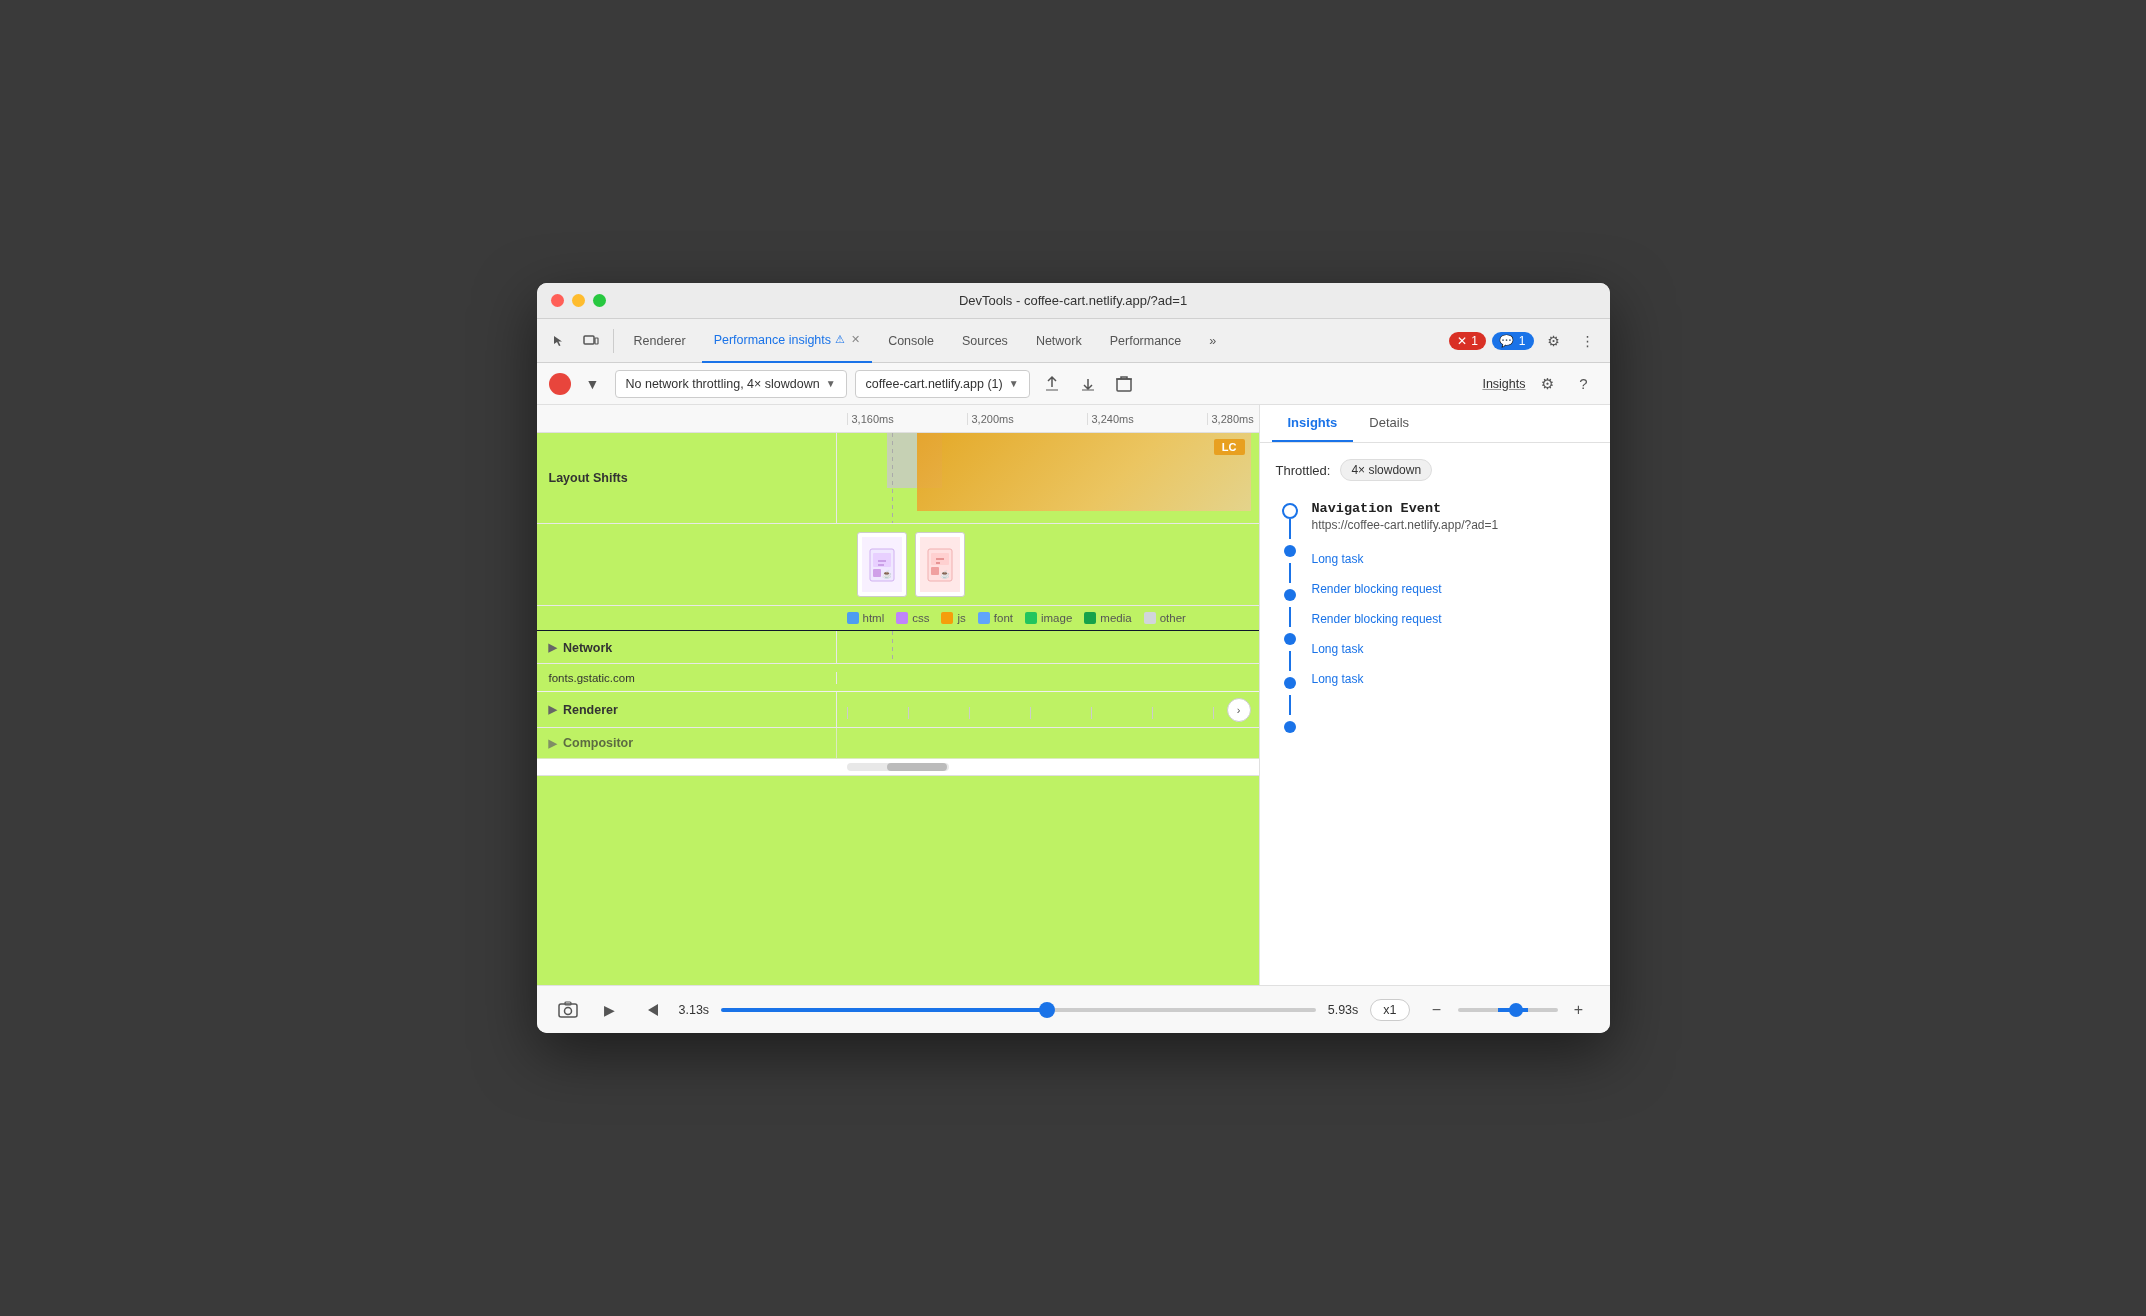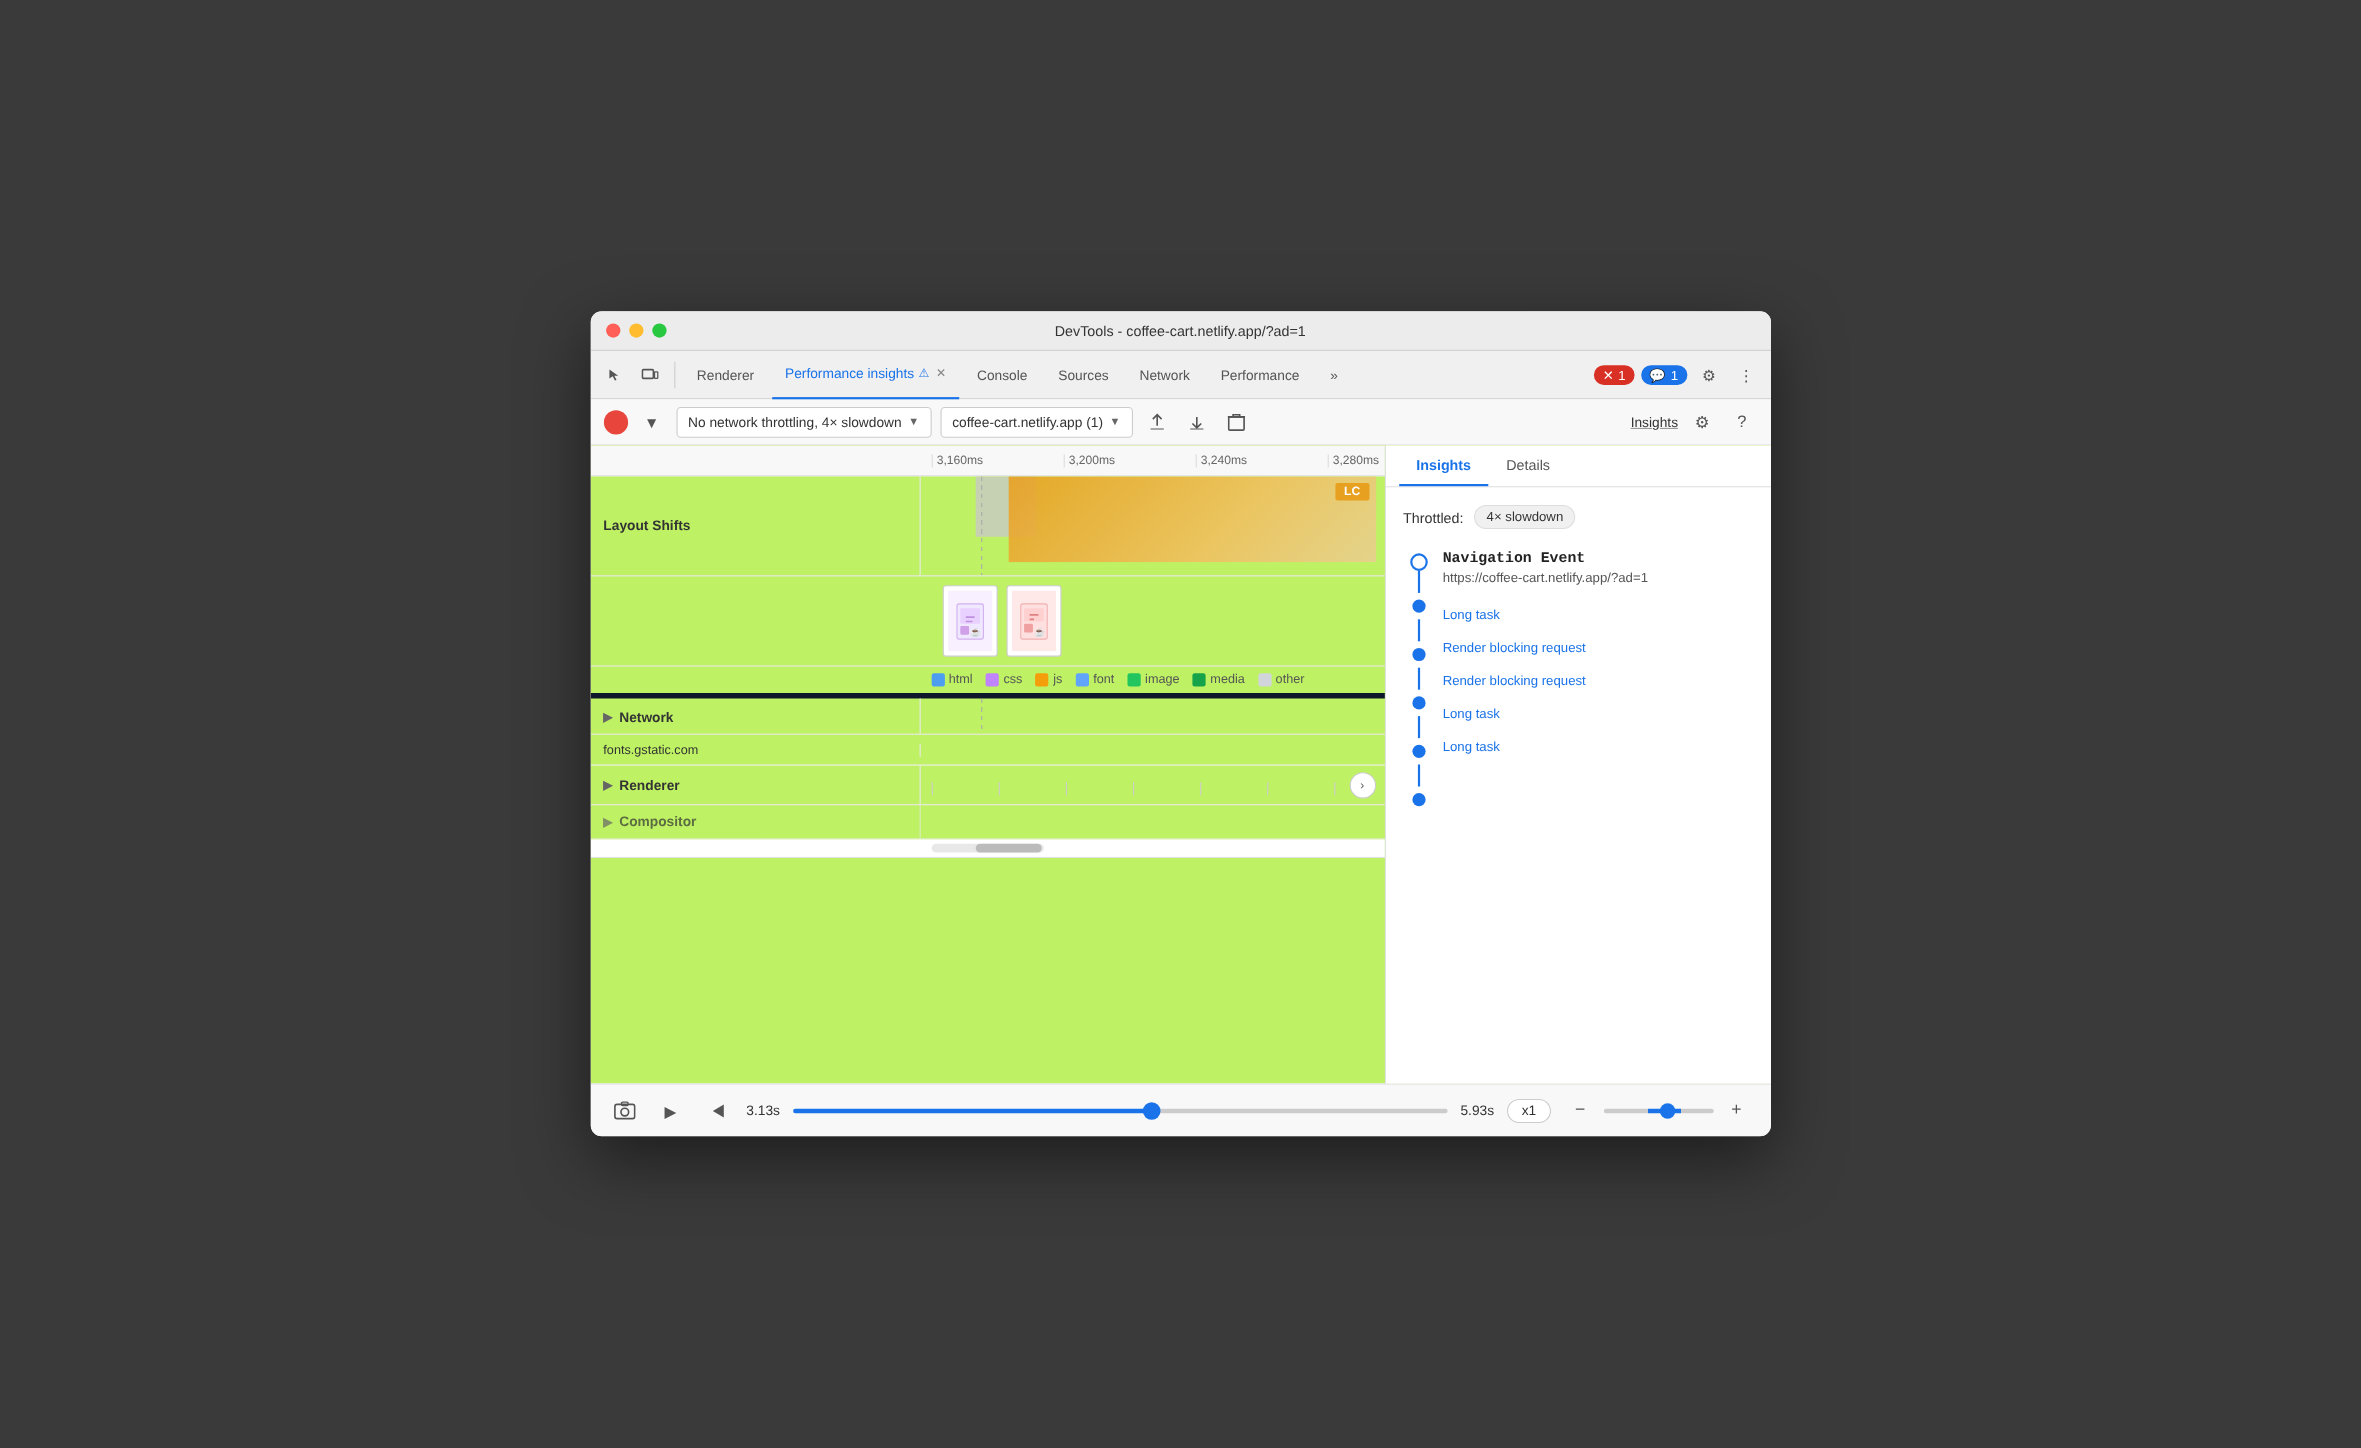--- a/index.html
+++ b/index.html
@@ -313,21 +313,21 @@
     }
     .bar-green-light { background: #a8d8a8; }
     .bar-green { background: #34a853; }
     
     .legend-row {
       display: flex;
       align-items: center;
       padding: 6px 8px;
       padding-left: 310px;
       gap: 12px;
-      border-bottom: 5px solid #0f172a;
+      border-bottom: 1px solid #0f172a;
       flex-wrap: wrap;
     }
     .legend-item {
       display: flex;
       align-items: center;
       gap: 4px;
       font-size: 11.5px;
       color: #555;
     }
     .legend-dot {

